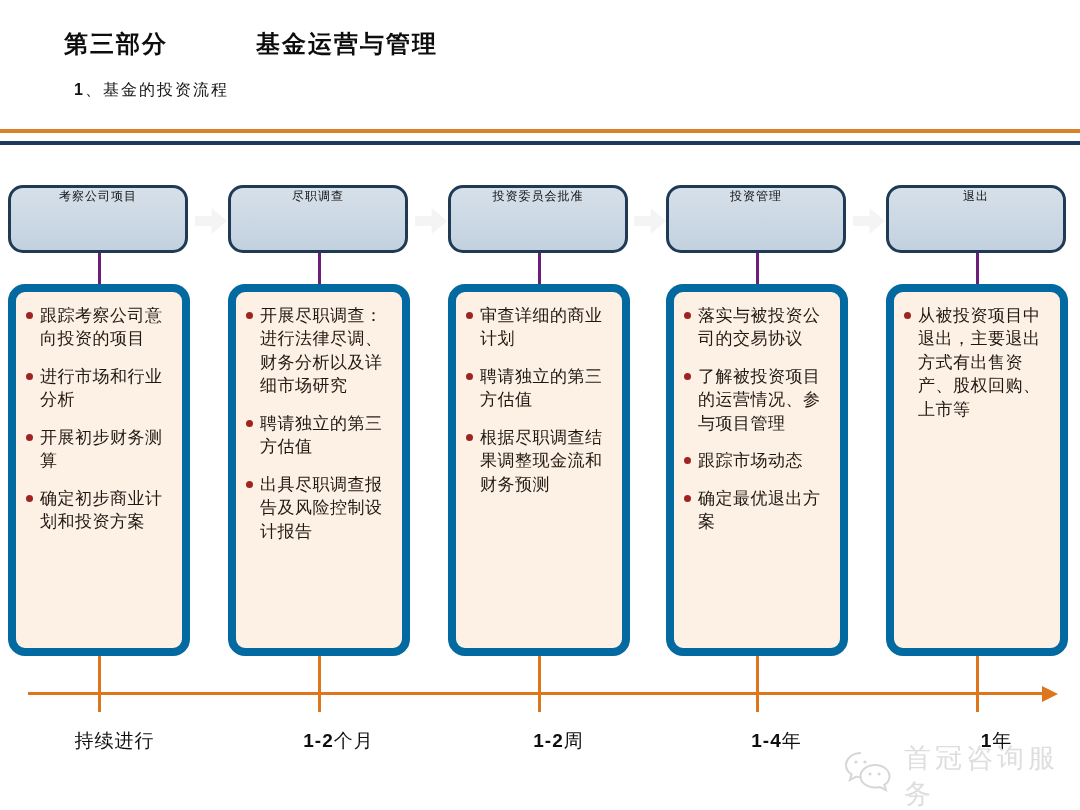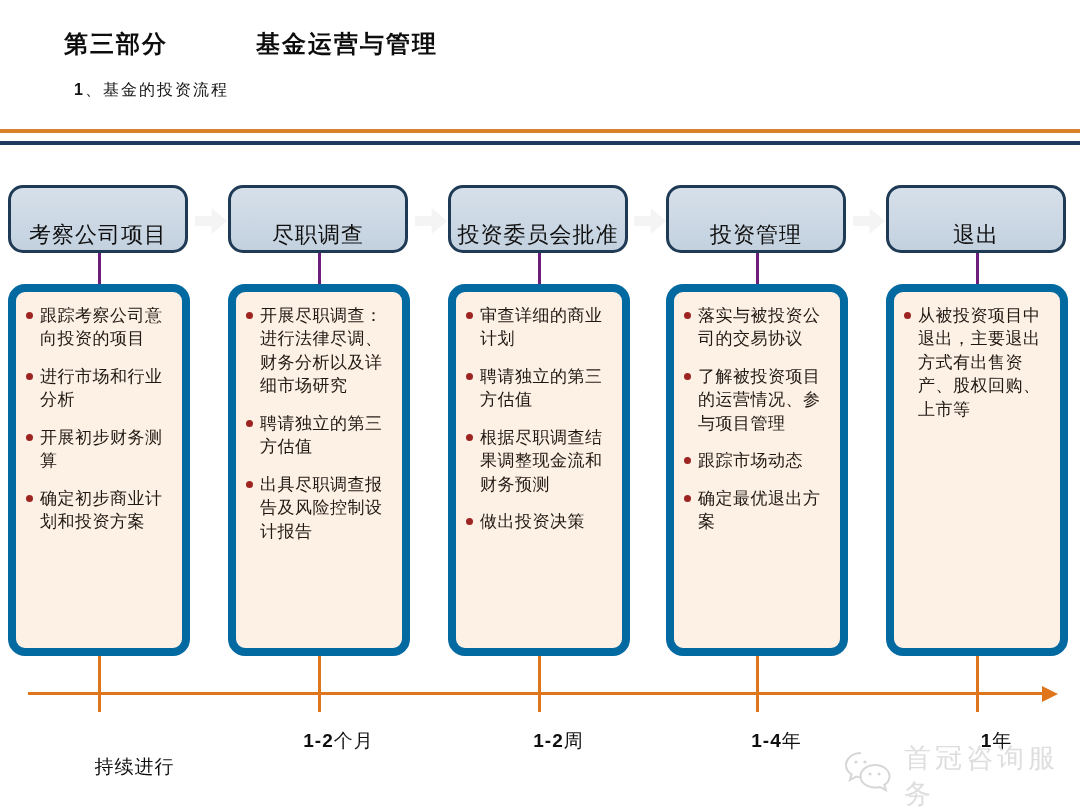--- a/index.html
+++ b/index.html
@@ -18,22 +18,22 @@
 
   
   .rule-orange{left:0;top:129px;width:1080px;height:4px;background:#d9822b;}
   .rule-navy{left:0;top:141px;width:1080px;height:4px;background:#1e3a5f;}
 
   
   .stage-head{
     top:185px;height:68px;width:180px;
     background:linear-gradient(180deg,#d6e0ea 0%,#c3d1df 100%);
     border:3px solid #1e3a55;border-radius:15px;
-    display:flex;align-items:flex-end;justify-content:center;
-    font-family:"Liberation Serif",serif;font-size:22px;color:#101010;
+    display:flex;align-items:flex-start;justify-content:center;
+    font-family:"Liberation Serif",serif;font-size:12px;color:#101010;
     letter-spacing:1px;box-sizing:border-box;
   }
   .c1{left:8px;} .c2{left:228px;} .c3{left:448px;} .c4{left:666px;} .c5{left:886px;}
 
   .flow-arrow{
     top:207px;width:32px;height:28px;background:#f4f4f4;
     clip-path:polygon(0 32%,52% 32%,52% 4%,100% 50%,52% 96%,52% 68%,0 68%);
     filter:drop-shadow(0 0 1px #c4c4c4);
   }
   .a1{left:195px;} .a2{left:415px;} .a3{left:634px;} .a4{left:853px;}
@@ -66,21 +66,21 @@
   .tl-arrowhead{
     left:1042px;top:685.5px;width:0;height:0;
     border-left:16px solid #e0761c;border-top:8px solid transparent;
     border-bottom:8px solid transparent;
   }
   .tl-label{
     top:728px;width:180px;text-align:center;font-size:19px;color:#0f0f0f;
     font-family:"Liberation Serif",serif;letter-spacing:1px;
   }
   .tl-label .b{font-family:"Liberation Sans",sans-serif;font-weight:bold;margin-left:41px;}
-  .t1{left:24px;margin-top:26px;} .t2{left:228px;} .t3{left:448px;} .t4{left:666px;} .t5{left:886px;}
+  .t1{left:4px;} .t2{left:228px;} .t3{left:448px;} .t4{left:666px;} .t5{left:886px;}
 
   
   .watermark{left:840px;top:740px;display:flex;align-items:center;gap:8px;}
   .wm-text{font-size:27px;color:#dedede;letter-spacing:4px;
     font-family:"Liberation Serif",serif;}
 </style>
 </head>
 <body>
 
 <div class="abs title-row">
@@ -134,21 +134,20 @@
     <li>开展尽职调查：进行法律尽调、财务分析以及详细市场研究</li>
     <li>聘请独立的第三方估值</li>
     <li>出具尽职调查报告及风险控制设计报告</li>
   </ul>
 </div>
 <div class="abs stage-body c3">
   <ul>
     <li>审查详细的商业计划</li>
     <li>聘请独立的第三方估值</li>
     <li>根据尽职调查结果调整现金流和财务预测</li>
-    <li>做出投资决策</li>
   </ul>
 </div>
 <div class="abs stage-body c4">
   <ul>
     <li>落实与被投资公司的交易协议</li>
     <li>了解被投资项目的运营情况、参与项目管理</li>
     <li>跟踪市场动态</li>
     <li>确定最优退出方案</li>
   </ul>
 </div>

